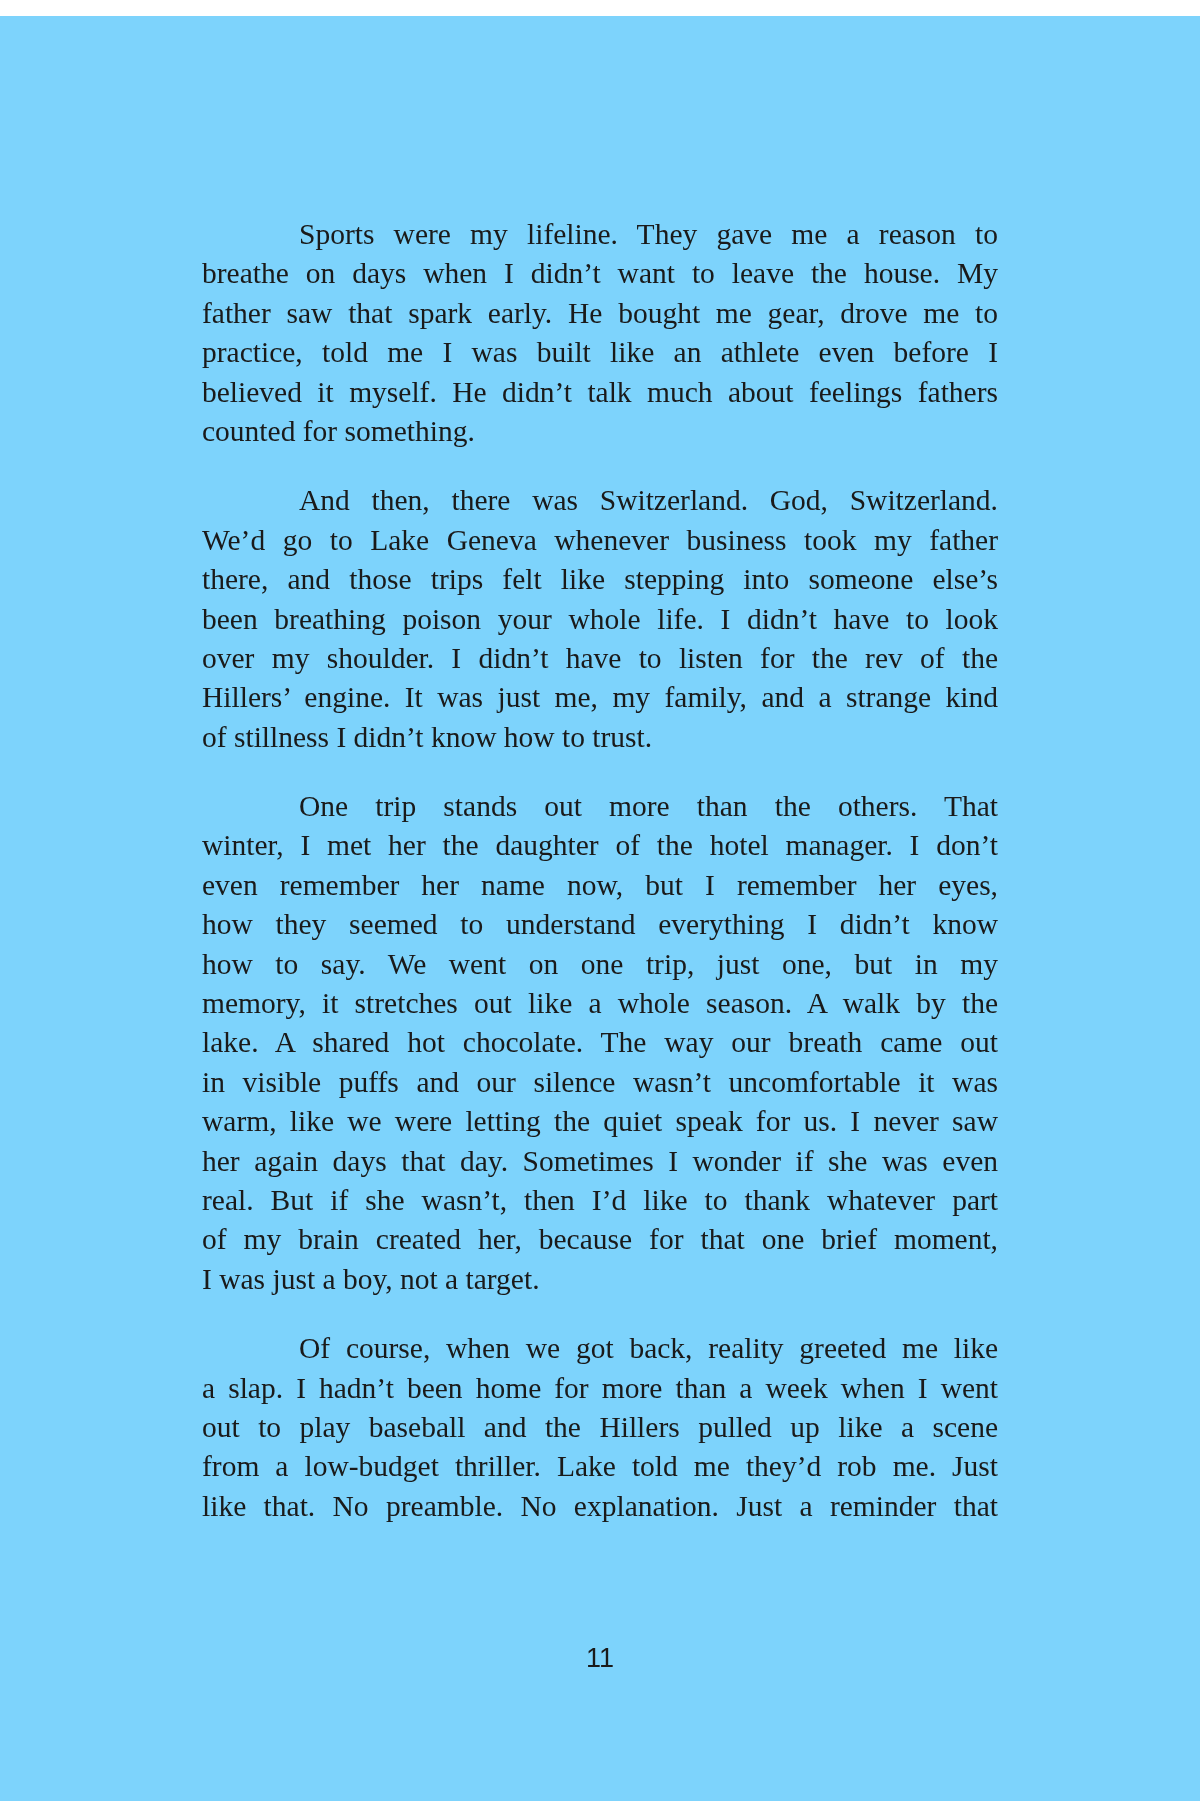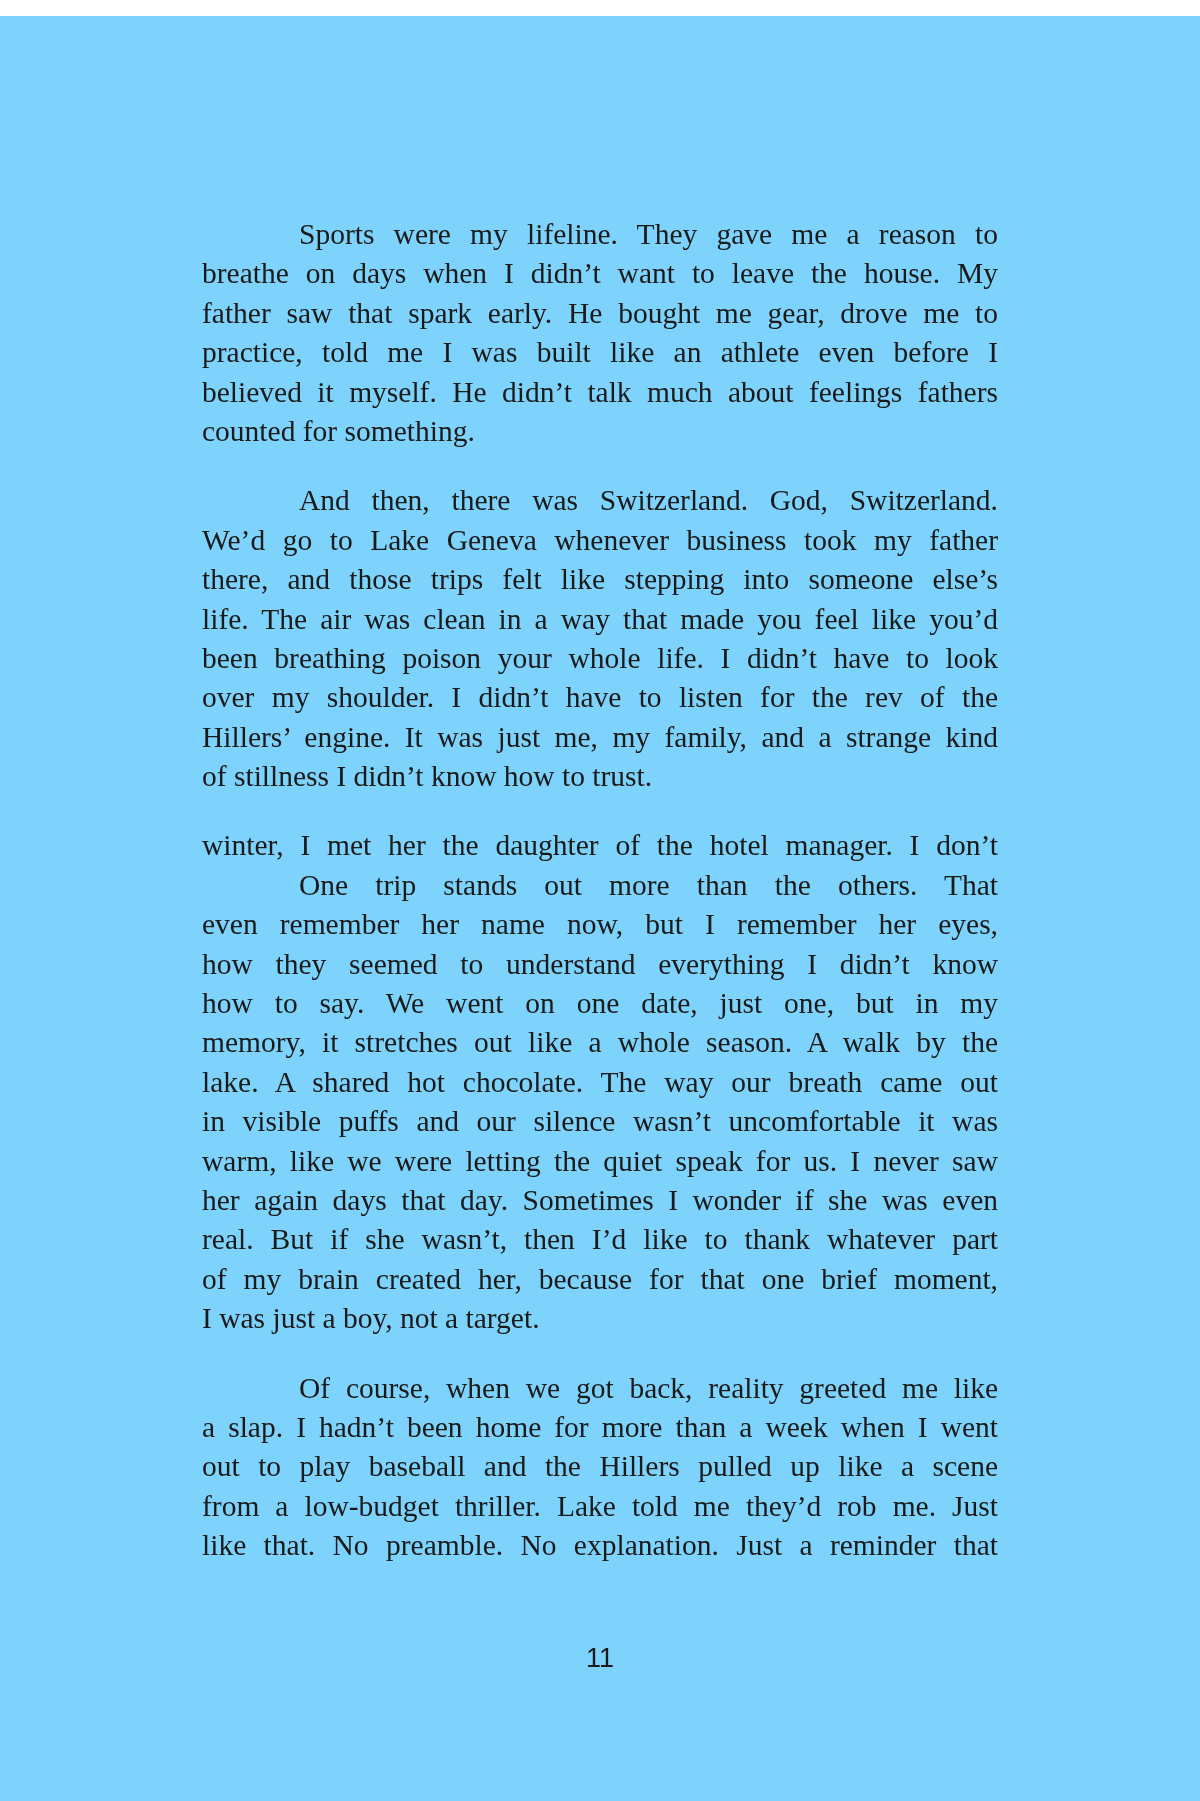--- a/index.html
+++ b/index.html
@@ -73,33 +73,32 @@
       <span class="line">father saw that spark early. He bought me gear, drove me to</span>
       <span class="line">practice, told me I was built like an athlete even before I</span>
       <span class="line">believed it myself. He didn’t talk much about feelings fathers</span>
       <span class="line last">counted for something.</span>
     </p>
 
     <p class="para">
       <span class="line first">And then, there was Switzerland. God, Switzerland.</span>
       <span class="line">We’d go to Lake Geneva whenever business took my father</span>
       <span class="line">there, and those trips felt like stepping into someone else’s</span>
-      <span class="line">life. The air was clean in a way that made you feel like you’d</span>
       <span class="line">been breathing poison your whole life. I didn’t have to look</span>
       <span class="line">over my shoulder. I didn’t have to listen for the rev of the</span>
       <span class="line">Hillers’ engine. It was just me, my family, and a strange kind</span>
       <span class="line last">of stillness I didn’t know how to trust.</span>
     </p>
 
     <p class="para">
+      <span class="line first">One trip stands out more than the others. That</span>
       <span class="line">winter, I met her the daughter of the hotel manager. I don’t</span>
-      <span class="line first">One trip stands out more than the others. That</span>
       <span class="line">even remember her name now, but I remember her eyes,</span>
       <span class="line">how they seemed to understand everything I didn’t know</span>
-      <span class="line">how to say. We went on one date, just one, but in my</span>
+      <span class="line">how to say. We went on one trip, just one, but in my</span>
       <span class="line">memory, it stretches out like a whole season. A walk by the</span>
       <span class="line">lake. A shared hot chocolate. The way our breath came out</span>
       <span class="line">in visible puffs and our silence wasn’t uncomfortable it was</span>
       <span class="line">warm, like we were letting the quiet speak for us. I never saw</span>
       <span class="line">her again days that day. Sometimes I wonder if she was even</span>
       <span class="line">real. But if she wasn’t, then I’d like to thank whatever part</span>
       <span class="line">of my brain created her, because for that one brief moment,</span>
       <span class="line last">I was just a boy, not a target.</span>
     </p>
 

